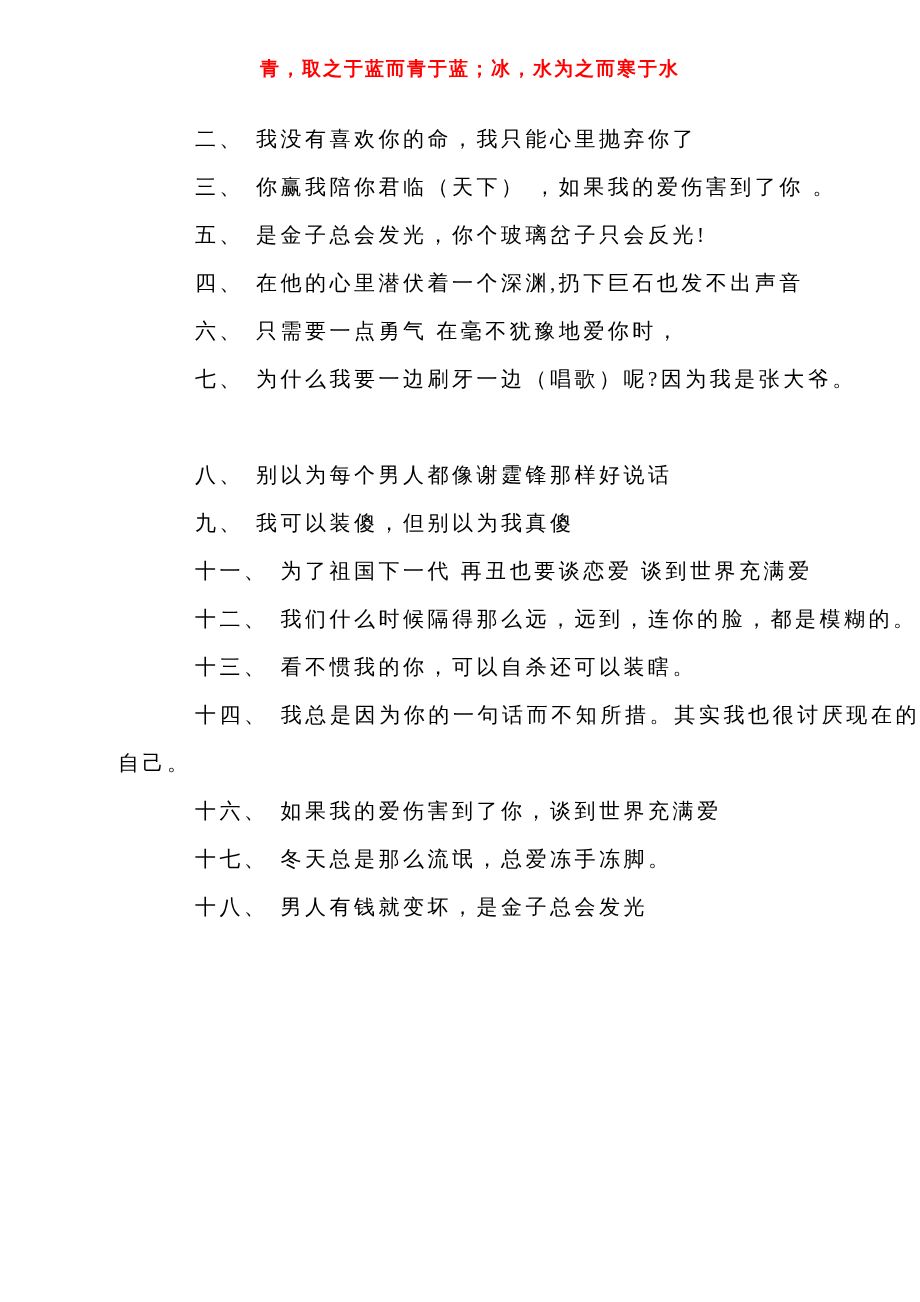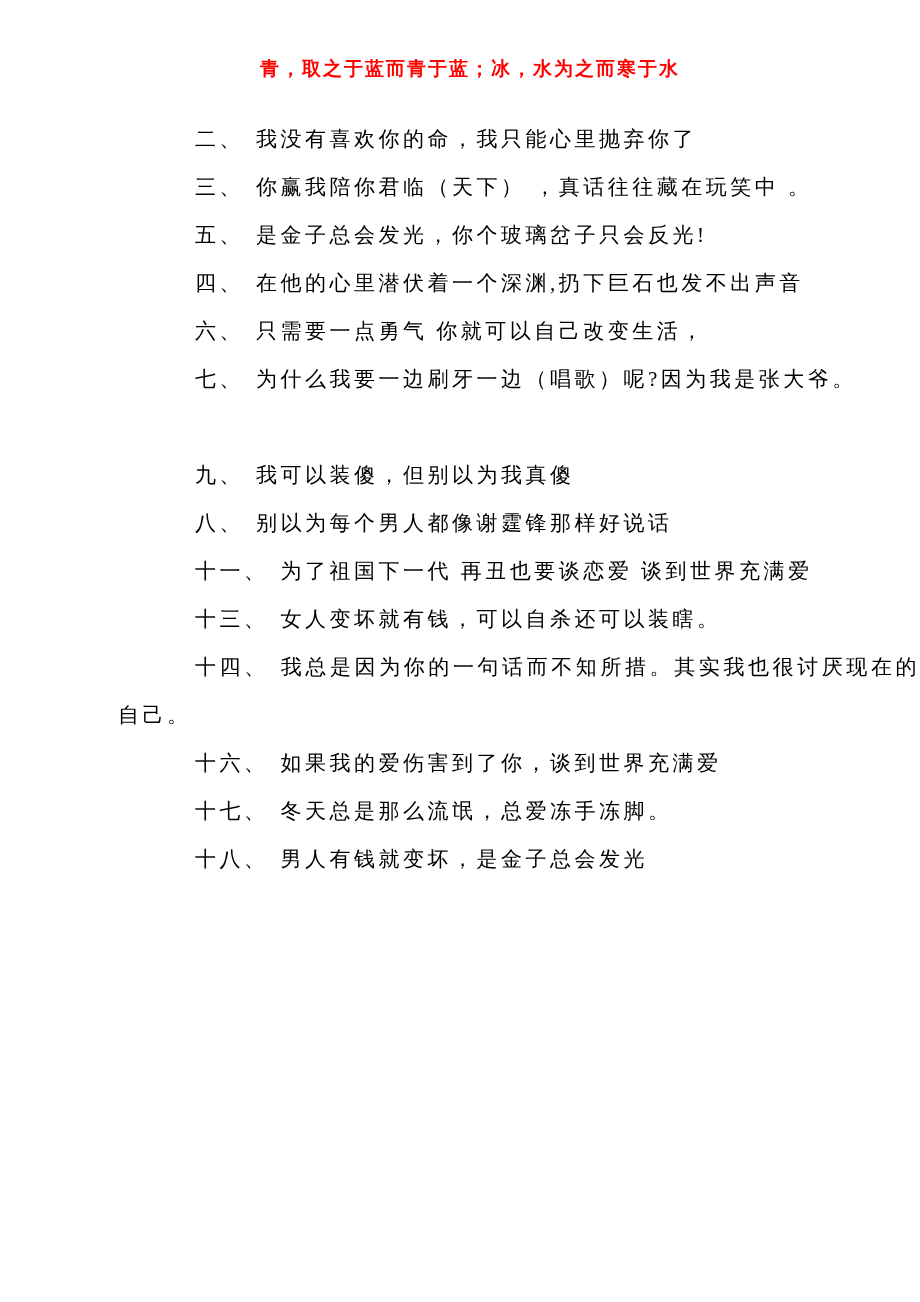--- a/index.html
+++ b/index.html
@@ -45,28 +45,29 @@
     height: 48px;
   }
 </style>
 </head>
 <body>
 
 <div class="page">
   <h1 class="doc-title" style="color: rgb(255, 0, 0);">青，取之于蓝而青于蓝；冰，水为之而寒于水</h1>
   <div class="content" style="color: rgb(0, 0, 0);">
       <p class="item"><span class="num">二、</span><span class="txt">我没有喜欢你的命，我只能心里抛弃你了</span></p>
-      <p class="item"><span class="num">三、</span><span class="txt">你赢我陪你君临（天下） ，真话往往藏在玩笑中 。</span></p>
+      <p class="item"><span class="num">三、</span><span class="txt">你赢我陪你君临（天下） ，如果我的爱伤害到了你 。</span></p>
       <p class="item"><span class="num">五、</span><span class="txt">是金子总会发光，你个玻璃岔子只会反光!</span></p>
       <p class="item"><span class="num">四、</span><span class="txt">在他的心里潜伏着一个深渊,扔下巨石也发不出声音</span></p>
-      <p class="item"><span class="num">六、</span><span class="txt">只需要一点勇气 你就可以自己改变生活，</span></p>
+      <p class="item"><span class="num">六、</span><span class="txt">只需要一点勇气 在毫不犹豫地爱你时，</span></p>
       <p class="item"><span class="num">七、</span><span class="txt">为什么我要一边刷牙一边（唱歌）呢?因为我是张大爷。</span></p>
       <div class="spacer"></div>
+      <p class="item"><span class="num">八、</span><span class="txt">别以为每个男人都像谢霆锋那样好说话</span></p>
       <p class="item"><span class="num">九、</span><span class="txt">我可以装傻，但别以为我真傻</span></p>
-      <p class="item"><span class="num">八、</span><span class="txt">别以为每个男人都像谢霆锋那样好说话</span></p>
       <p class="item"><span class="num">十一、</span><span class="txt">为了祖国下一代 再丑也要谈恋爱 谈到世界充满爱</span></p>
-      <p class="item"><span class="num">十三、</span><span class="txt">女人变坏就有钱，可以自杀还可以装瞎。</span></p>
+      <p class="item"><span class="num">十二、</span><span class="txt">我们什么时候隔得那么远，远到，连你的脸，都是模糊的。</span></p>
+      <p class="item"><span class="num">十三、</span><span class="txt">看不惯我的你，可以自杀还可以装瞎。</span></p>
       <p class="item"><span class="num">十四、</span><span class="txt">我总是因为你的一句话而不知所措。其实我也很讨厌现在的自己。</span></p>
       <p class="item"><span class="num">十六、</span><span class="txt">如果我的爱伤害到了你，谈到世界充满爱</span></p>
       <p class="item"><span class="num">十七、</span><span class="txt">冬天总是那么流氓，总爱冻手冻脚。</span></p>
       <p class="item"><span class="num">十八、</span><span class="txt">男人有钱就变坏，是金子总会发光</span></p>
     </div>
 </div>
 
 </body></html>

